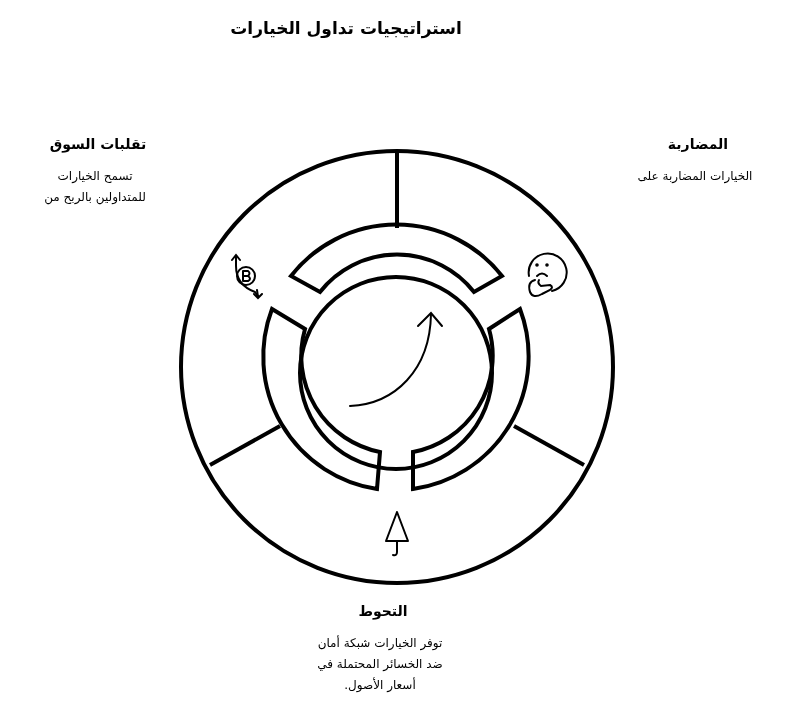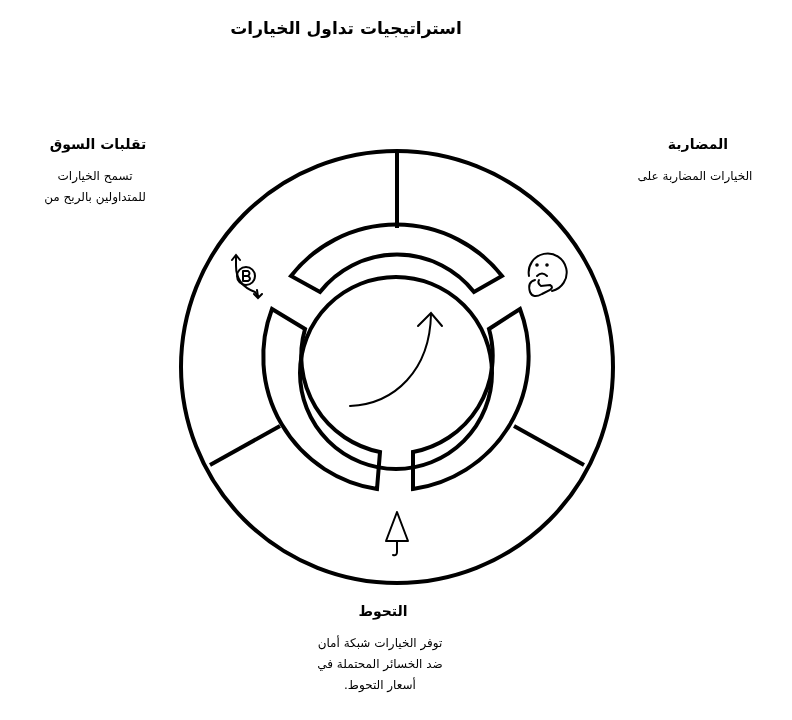--- a/index.html
+++ b/index.html
@@ -75,15 +75,15 @@
   <div class="body">
     <div>الخيارات المضاربة على</div>
   </div>
 </div>
 
 <div class="block" style="left:260px; top:603px; width:240px;">
   <div class="head">التحوط</div>
   <div class="body">
     <div>توفر الخيارات شبكة أمان</div>
     <div>ضد الخسائر المحتملة في</div>
-    <div>أسعار التحوط.</div>
+    <div>أسعار الأصول.</div>
   </div>
 </div>
 
 </body></html>

